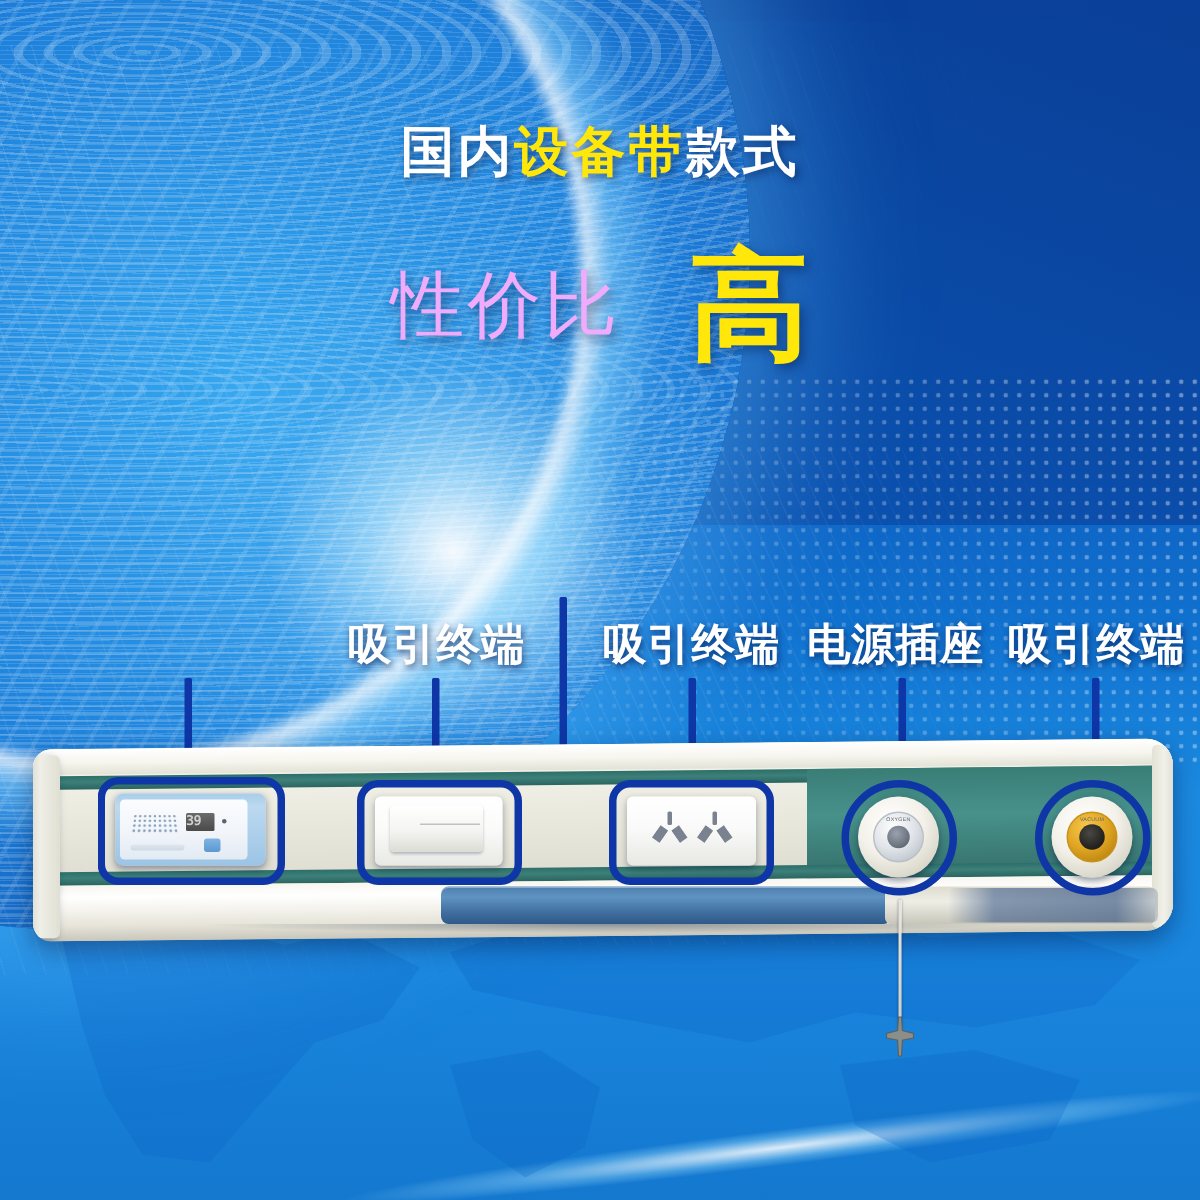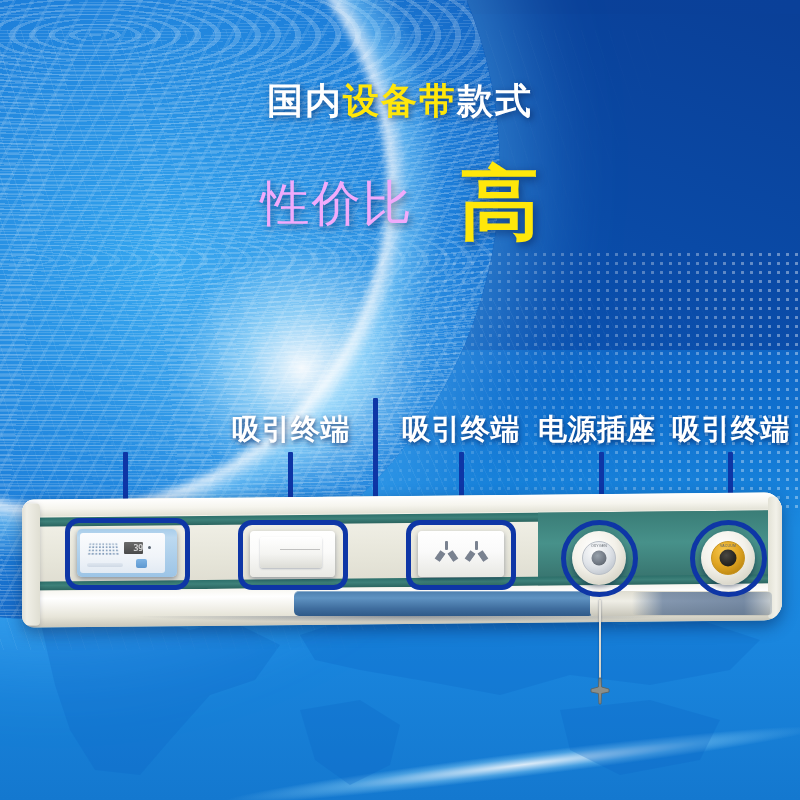--- a/index.html
+++ b/index.html
@@ -220,21 +220,21 @@
   .ic-grille{
     position:absolute;left:8px;top:9px;width:30px;height:14px;
     background-image:radial-gradient(circle, rgba(110,140,175,.85) .8px, rgba(0,0,0,0) 1px);
     background-size:3.4px 3.4px;
     transform:perspective(40px) rotateX(18deg);
   }
   .ic-display{
     position:absolute;left:44px;top:9px;width:19px;height:12px;
     background:linear-gradient(180deg,#6b6b6b 0%,#4a4a4a 100%);
     border-radius:1px;
-    color:#cfcfcf;font-size:9px;font-weight:bold;line-height:12px;text-align:right;
+    color:#cfcfcf;font-size:9px;font-weight:bold;line-height:12px;text-align:left;
     font-family:"DejaVu Sans Mono",monospace;
     letter-spacing:-.5px;
   }
   .ic-dot{
     position:absolute;left:68px;top:13px;width:3px;height:3px;border-radius:50%;
     background:#5a6572;
   }
   .ic-btn{
     position:absolute;left:56px;top:26px;width:11px;height:9px;border-radius:2px;
     background:linear-gradient(180deg,#7fb4e4 0%,#5e98d0 100%);

